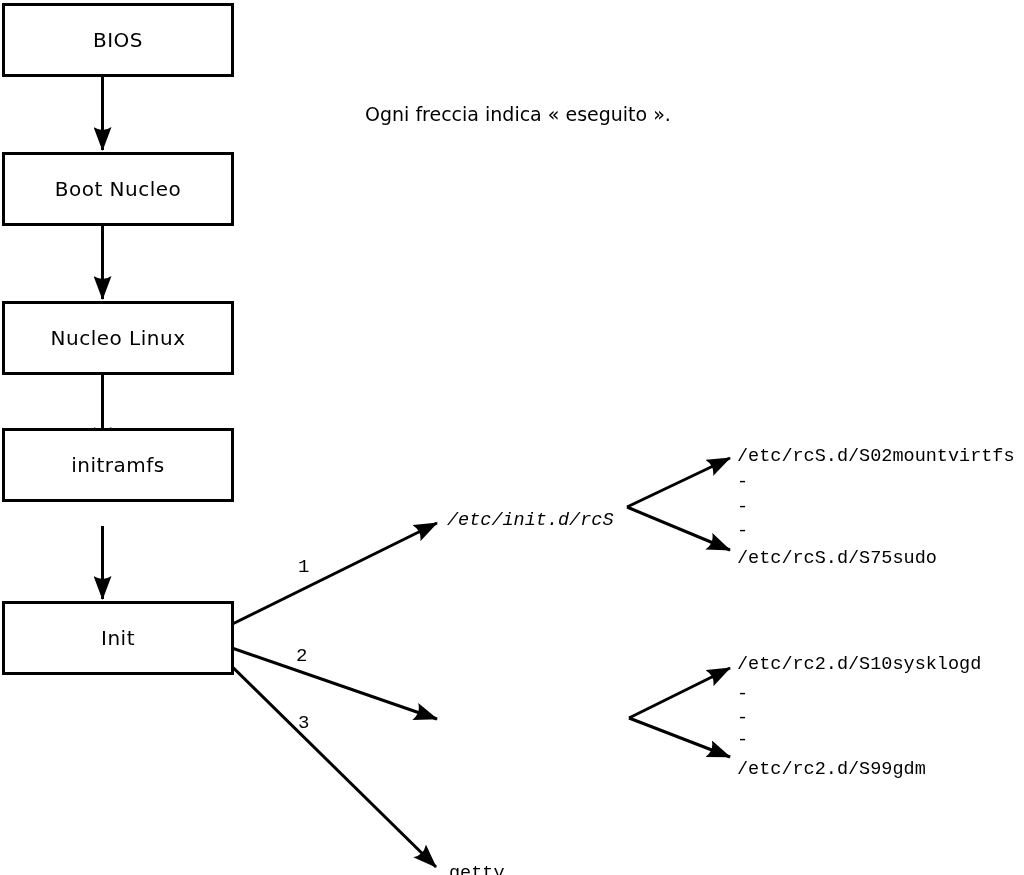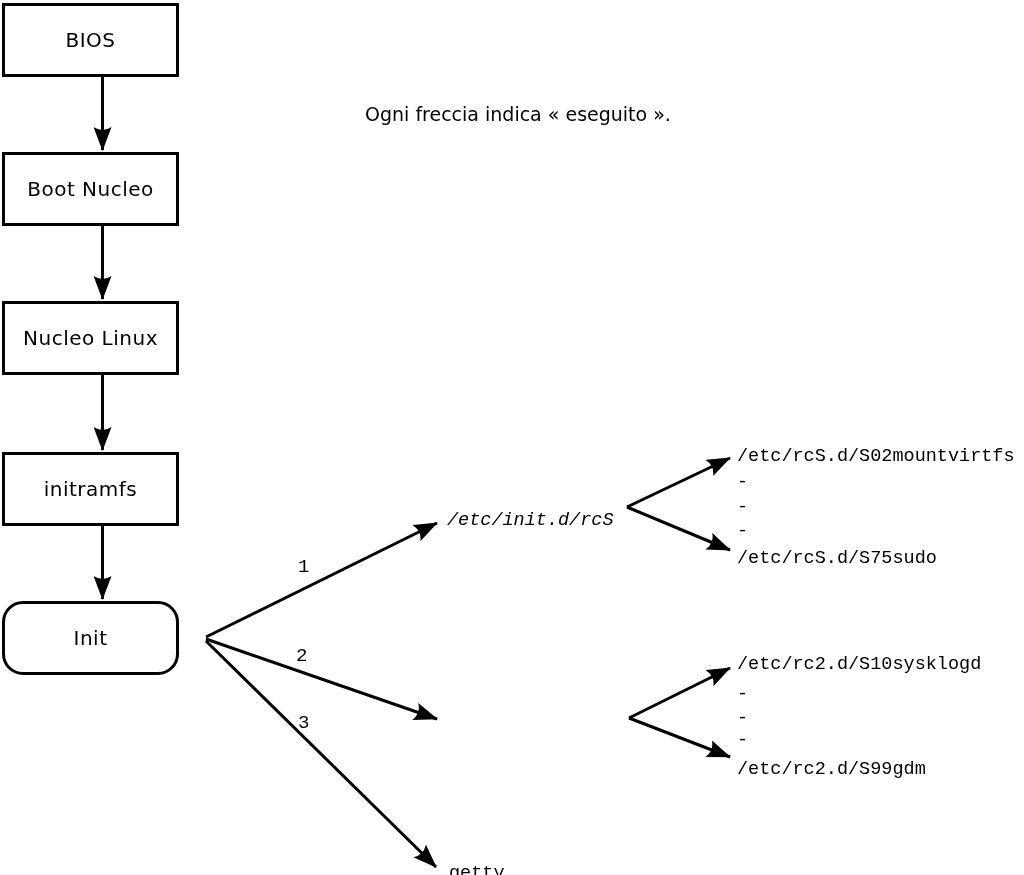--- a/index.html
+++ b/index.html
@@ -18,21 +18,21 @@
   #arrow-layer {
     position: absolute;
     left: 0;
     top: 0;
     width: 1024px;
     height: 875px;
   }
   .box {
     position: absolute;
     left: 2px;
-    width: 177px;
+    width: 232px;
     height: 74px;
     box-sizing: border-box;
     border: 3px solid #000000;
     background: #ffffff;
     display: flex;
     align-items: center;
     justify-content: center;
     font-family: "DejaVu Sans", sans-serif;
     font-size: 20px;
     color: #000000;
@@ -88,22 +88,22 @@
 
     <line x1="629" y1="718" x2="730" y2="668" stroke="#000000" stroke-width="3" marker-end="url(#ah)"></line>
     <line x1="629" y1="718" x2="730" y2="757" stroke="#000000" stroke-width="3" marker-end="url(#ah)"></line>
   </svg>
 
   <div class="caption" style="left:365px; top:103px;text-align:right;">Ogni freccia indica « eseguito ».</div>
 
   <div class="box" style="top:3px;">BIOS</div>
   <div class="box" style="top:152px;">Boot Nucleo</div>
   <div class="box" style="top:301px;">Nucleo Linux</div>
-  <div class="box" style="top:452px;">initramfs</div>
-  <div class="box" style="top:601px;border-radius:21px;">Init</div>
+  <div class="box" style="top:428px;">initramfs</div>
+  <div class="box" style="top:601px;">Init</div>
 
   <div class="branch-num" style="left:298px; top:556px;">1</div>
   <div class="branch-num" style="left:296px; top:645px;">2</div>
   <div class="branch-num" style="left:298px; top:712px;">3</div>
 
   <div class="mono" style="left:447px; top:498px;font-style:italic;">/etc/init.d/rcS</div>
   <div class="mono" style="left:737px; top:434px;">/etc/rcS.d/S02mountvirtfs</div>
   <div class="mono" style="left:737px; top:460px;">-</div>
   <div class="mono" style="left:737px; top:485px;">-</div>
   <div class="mono" style="left:737px; top:509px;">-</div>

